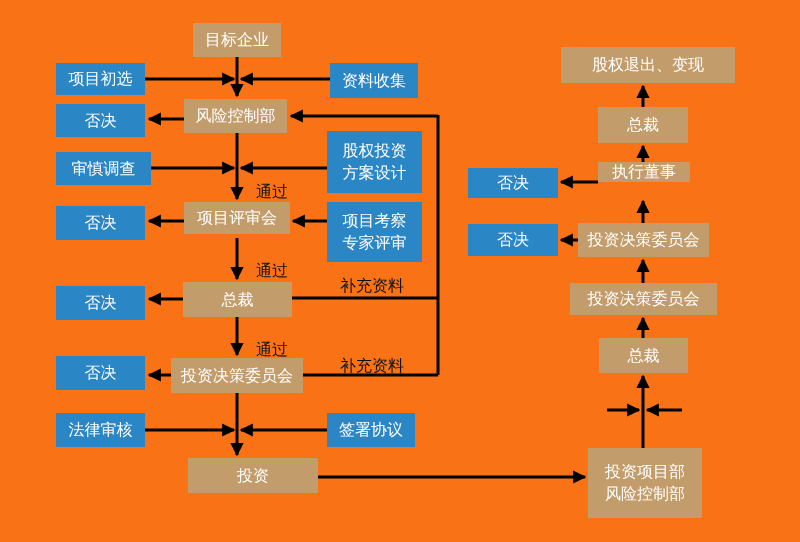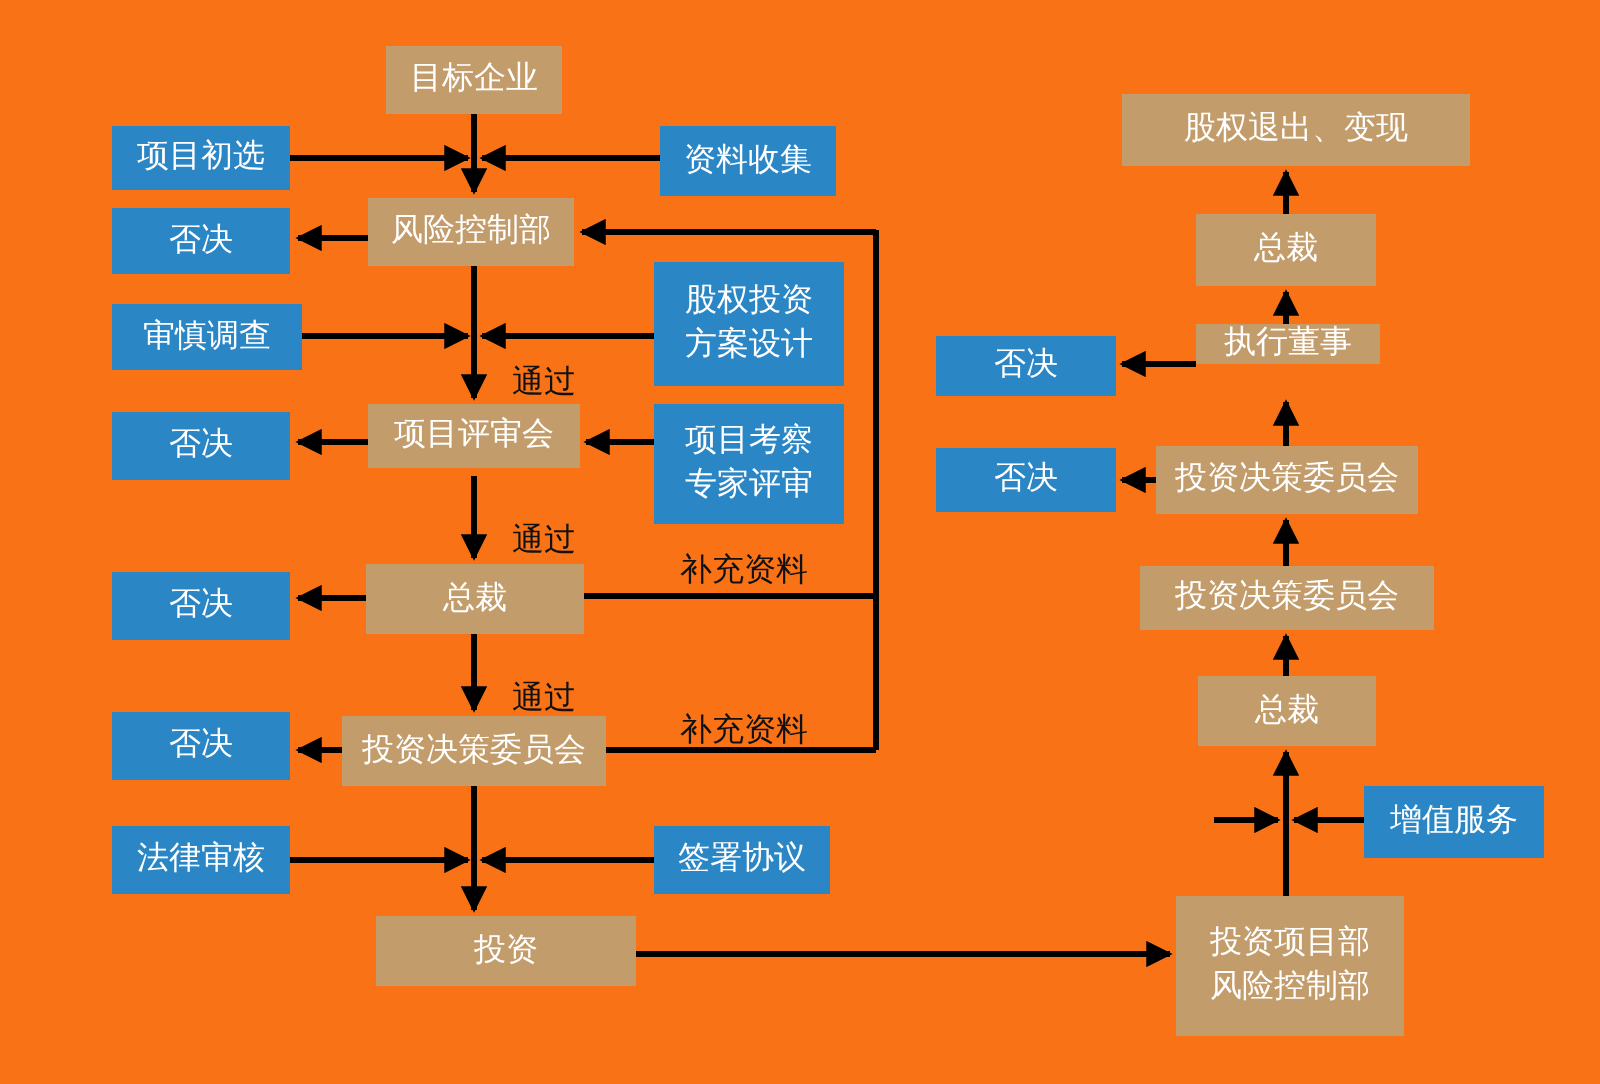--- a/index.html
+++ b/index.html
@@ -102,21 +102,20 @@
   <div class="node tan" style="left:561px;top:47px;width:174px;height:36px">股权退出、变现</div>
 
   <div class="node blue" style="left:327px;top:413px;width:88px;height:34px">签署协议</div>
   <div class="node tan" style="left:598px;top:107px;width:90px;height:36px">总裁</div>
   <div class="node blue" style="left:468px;top:168px;width:90px;height:30px">否决</div>
   <div class="node tan" style="left:598px;top:162px;width:92px;height:20px">执行董事</div>
   <div class="node blue" style="left:468px;top:224px;width:90px;height:32px">否决</div>
   <div class="node tan" style="left:578px;top:223px;width:131px;height:34px">投资决策委员会</div>
   <div class="node tan" style="left:570px;top:283px;width:147px;height:32px">投资决策委员会</div>
   <div class="node tan" style="left:599px;top:338px;width:89px;height:35px">总裁</div>
-  <div class="node blue" style="left:682px;top:393px;width:90px;height:36px">增值服务</div>
   <div class="node tan" style="left:588px;top:448px;width:114px;height:70px">投资项目部
 风险控制部</div>
 
   <div class="edge-label" style="left:256px;top:183px">通过</div>
   <div class="edge-label" style="left:256px;top:262px">通过</div>
   <div class="edge-label" style="left:256px;top:341px">通过</div>
   <div class="edge-label" style="left:340px;top:277px">补充资料</div>
   <div class="edge-label" style="left:340px;top:357px">补充资料</div>
 
 </div>

